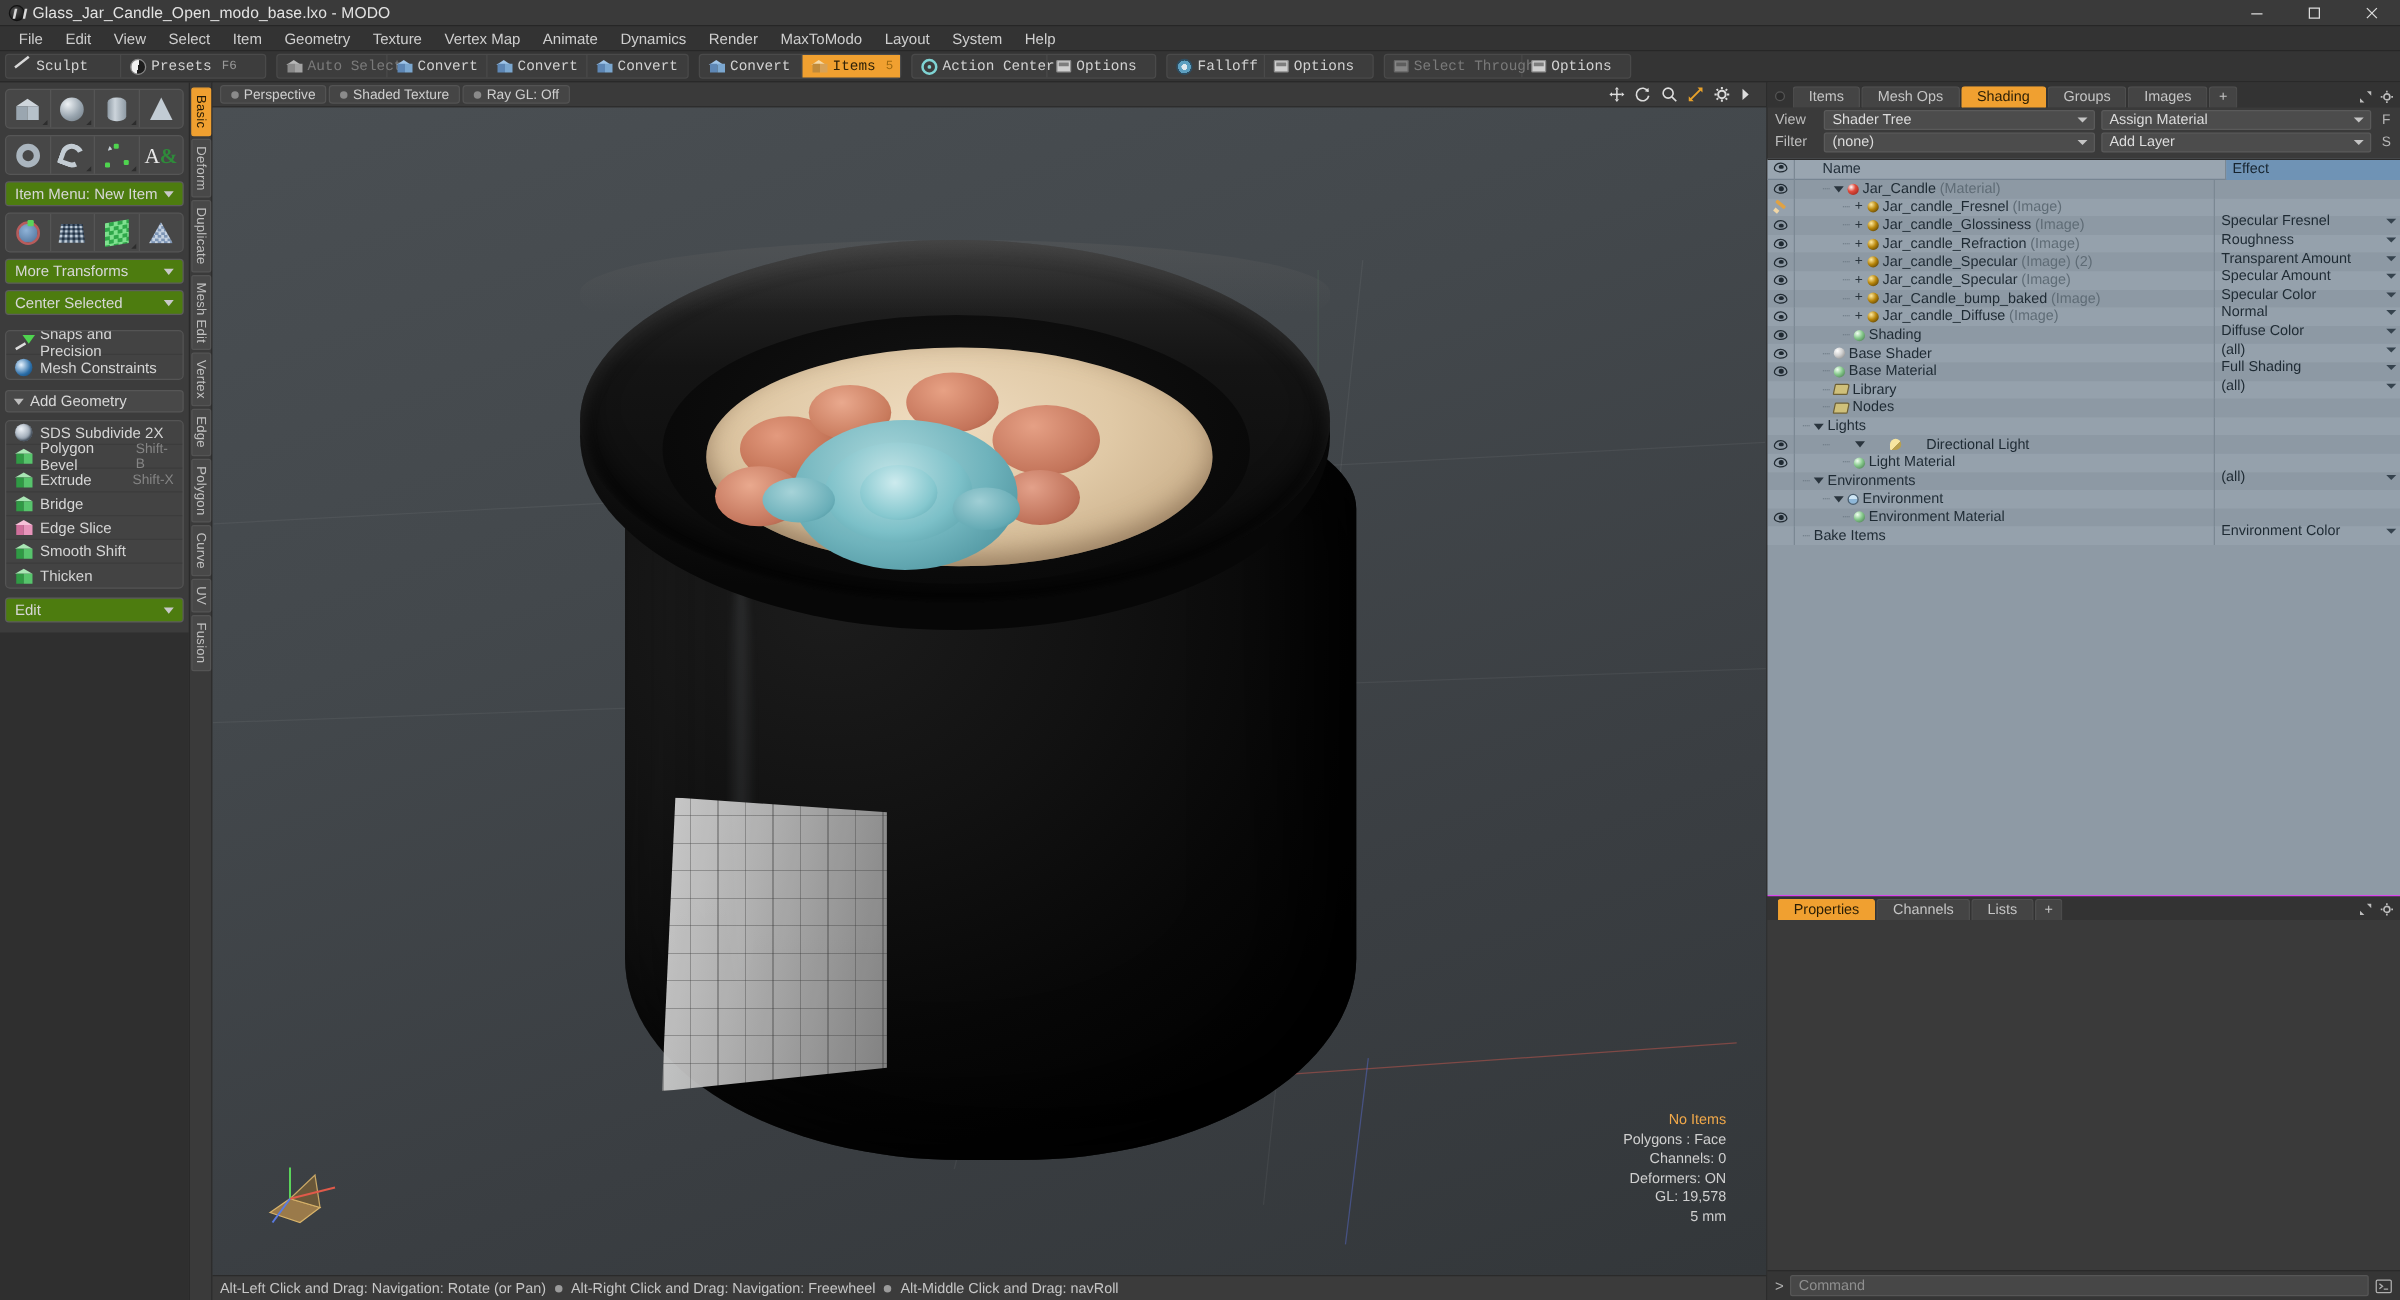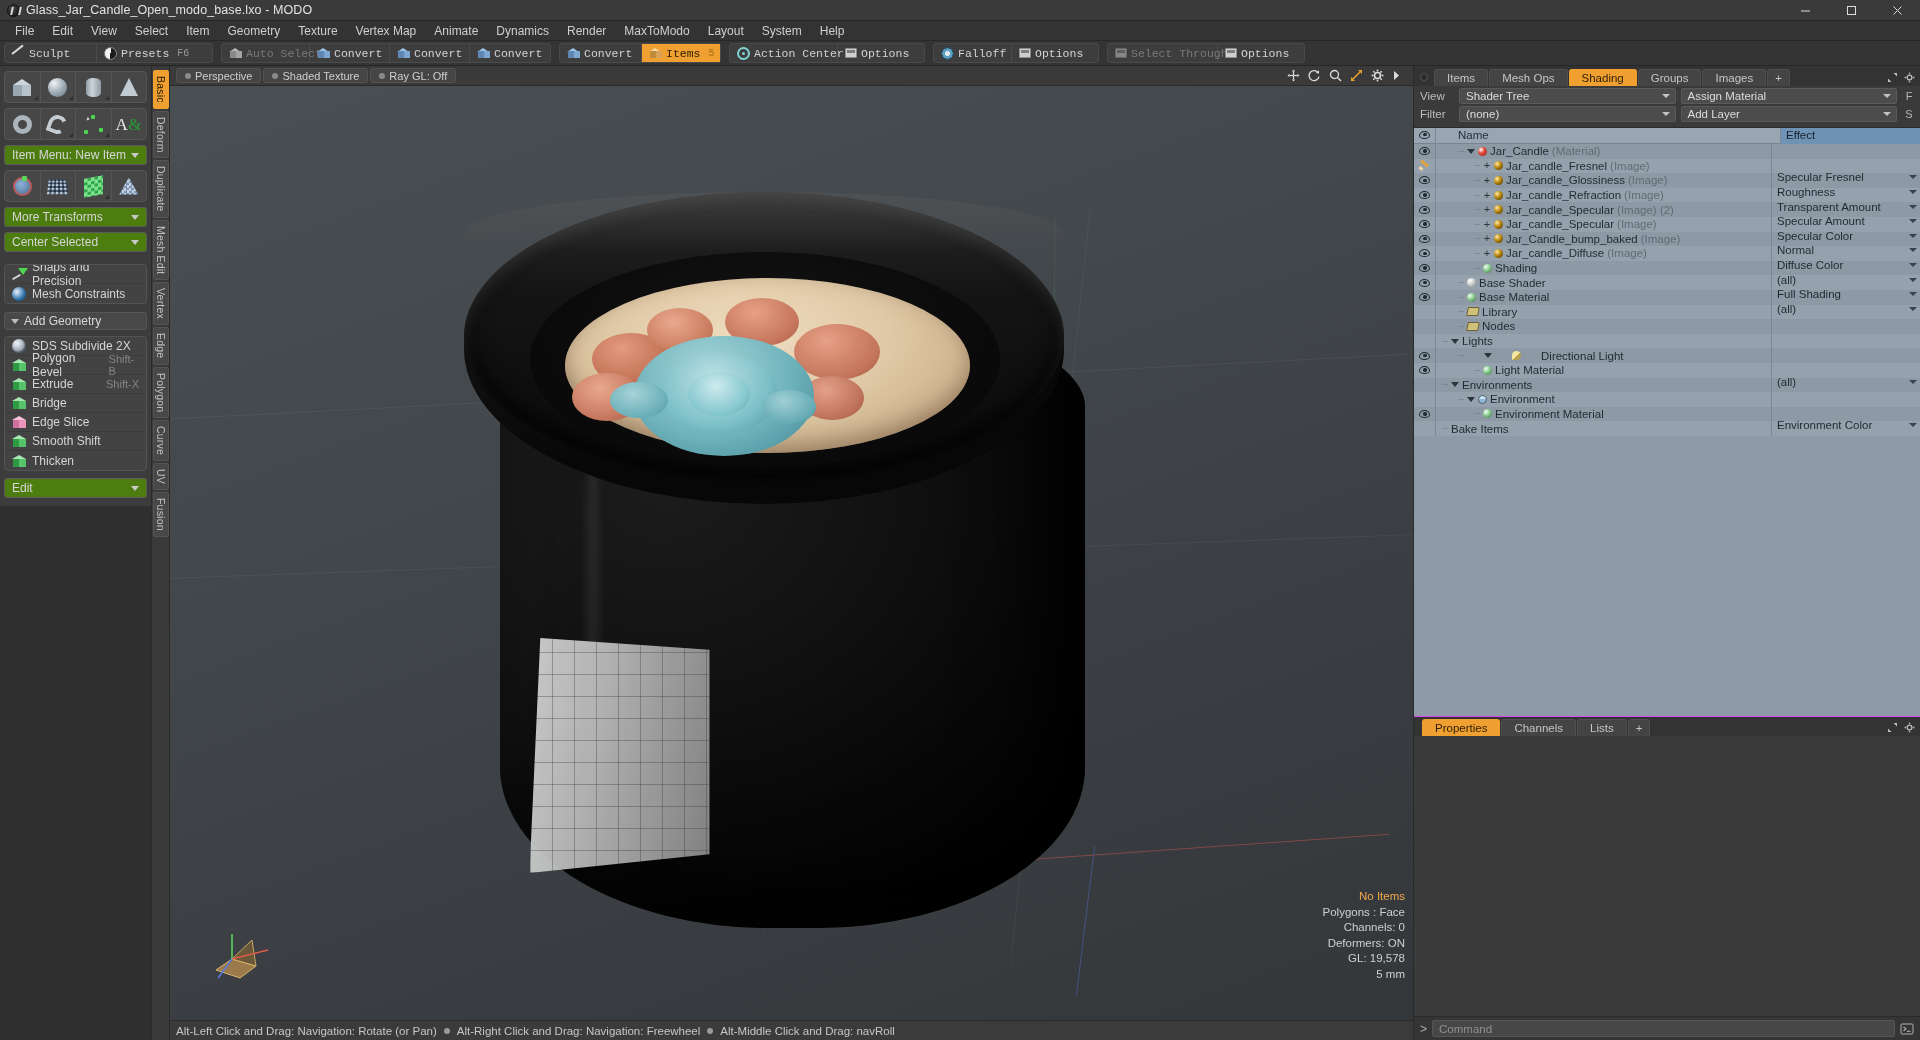--- a/index.html
+++ b/index.html
@@ -181,21 +181,21 @@
     clip-path: polygon(6% 0%, 100% 5%, 100% 92%, 0% 100%);
     opacity:.92;}
   .label-patch .cells{ position:absolute; inset:0;
     background-image: repeating-linear-gradient(0deg, rgba(60,60,60,.35) 0 1px, transparent 1px 22px),
                       repeating-linear-gradient(90deg, rgba(60,60,60,.35) 0 1px, transparent 1px 22px);}
   .highlight-vert { position:absolute; left:140px; top:300px; width:22px; height:330px;
     background:linear-gradient(90deg, rgba(255,255,255,0), rgba(200,210,220,.10), rgba(255,255,255,0));
     border-radius:50%; filter:blur(3px);}
 
   .gizmo { position:absolute; left:40px; bottom:32px; width:72px; height:62px; }
-  .stat-block { position:absolute; right:8px; bottom:38px; text-align:right; font-size:11.5px; line-height:15.5px; color:#cfcfcf; }
+  .stat-block { position:absolute; right:32px; bottom:38px; text-align:right; font-size:11.5px; line-height:15.5px; color:#cfcfcf; }
   .stat-block .hl { color:#f0a84a; }
 
   .statusbar { height:20px; background:#3b3b3b; border-top:1px solid #2a2a2a; display:flex; align-items:center;
     padding-left:6px; font-size:11.5px; color:#c6c6c6; flex:none; }
   .sep-dot { display:inline-block; width:6px;height:6px;border-radius:50%;background:#9a9a9a; margin:0 7px; vertical-align:middle; }
 
   
   .rightpanel { width:507px; flex:none; background:#3a3a3a; display:flex; flex-direction:column; border-left:1px solid #2a2a2a; }
   .tabrow { height:20px; background:#333; display:flex; align-items:flex-end; gap:1px; padding-left:6px; flex:none; position:relative; }
   .tabrow .dot { width:8px;height:8px;border-radius:50%;background:#2a2a2a;border:1px solid #555;margin:0 5px 5px 0;}

